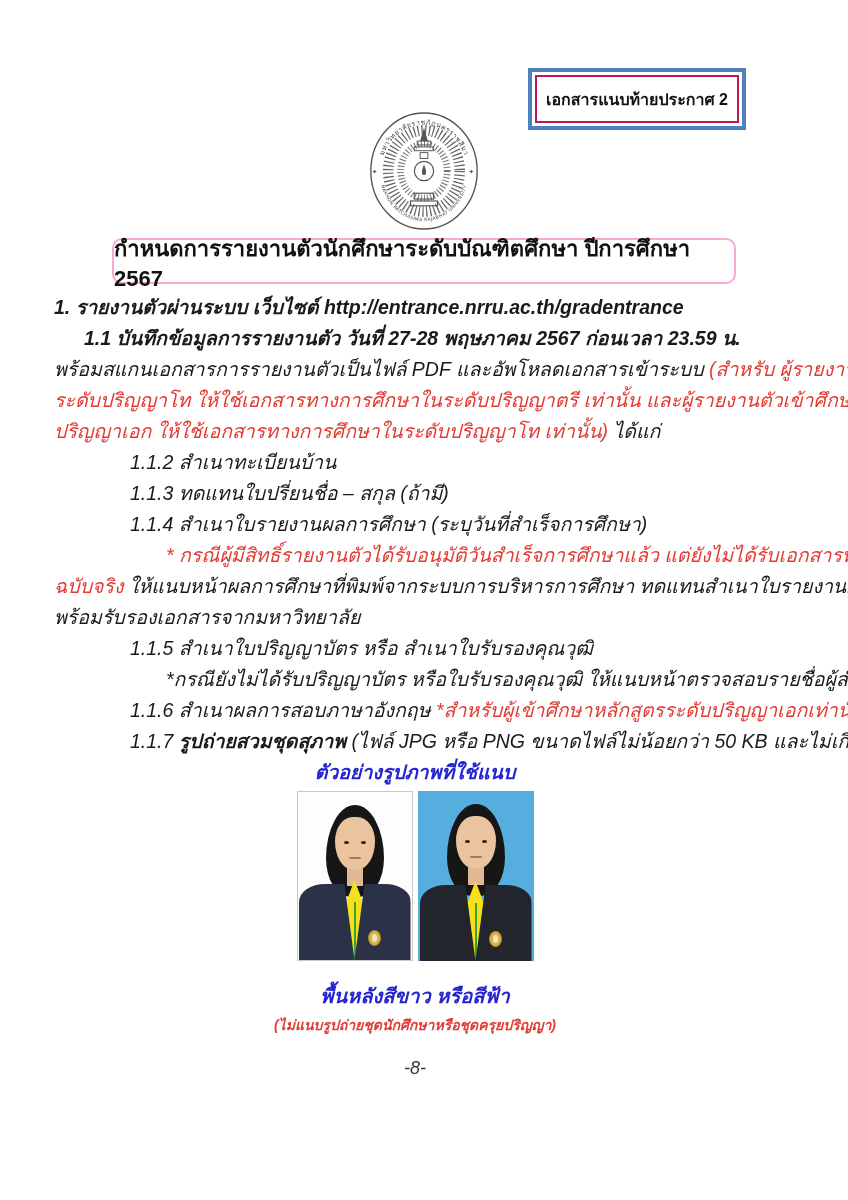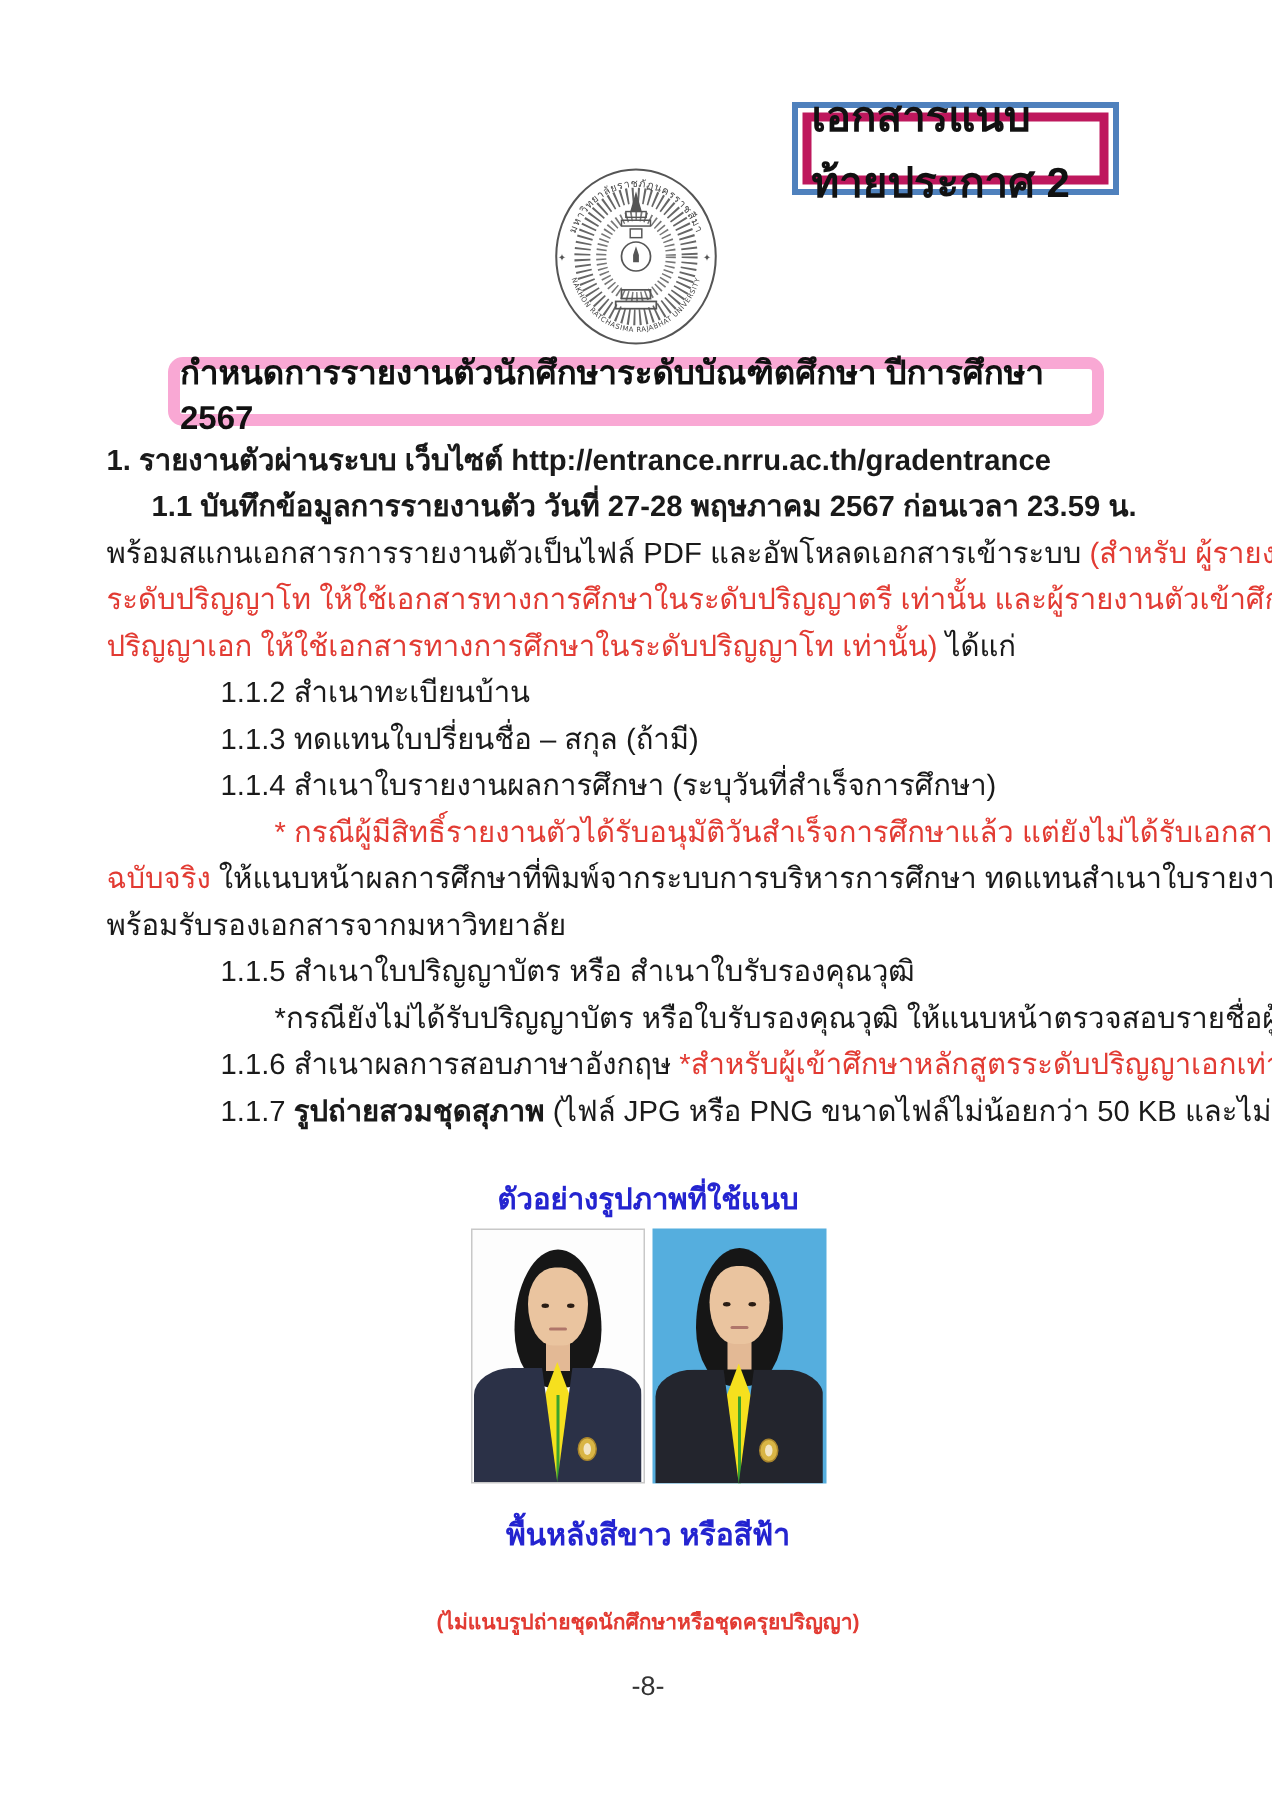--- a/index.html
+++ b/index.html
@@ -12,47 +12,47 @@
     overflow:hidden;
   }
   
   .attach-outer{
     position:absolute;top:68px;left:528px;width:218px;height:62px;
     border:4px solid #4f81bd;background:#fff;
     box-sizing:border-box;padding:3px;
   }
   .attach-inner{
     width:100%;height:100%;box-sizing:border-box;
-    border:6px solid #be185d;
+    border:2px solid #be185d;
     display:flex;align-items:center;justify-content:center;
-    font-size:28px;font-weight:bold;color:#111;
+    font-size:16px;font-weight:bold;color:#111;
   }
   
   .seal{position:absolute;top:110px;left:366px;}
   
   .title-box{
     position:absolute;top:238px;left:112px;width:624px;height:46px;
-    border:8px solid #f9a8d4;border-radius:10px;box-sizing:border-box;
+    border:2px solid #f9a8d4;border-radius:10px;box-sizing:border-box;
     display:flex;align-items:center;justify-content:center;
     font-size:22px;font-weight:bold;color:#111;
     background:#fff;
   }
   
   .doc-body{
-    position:absolute;top:292px;left:71px;width:722px;
-    font-size:19.5px;line-height:31px;
+    position:absolute;top:292px;left:54px;width:722px;
+    font-size:19.5px;line-height:31px;font-style:italic;
   }
   .line{white-space:nowrap;}
   .bold{font-weight:bold;}
   .red{color:#e23b33;}
   .blue{color:#2424d0;}
   .ind1{padding-left:30px;}
   .ind2{padding-left:76px;}
   .ind3{padding-left:112px;}
-  .center{text-align:center;white-space:normal;margin-top:28px;}
+  .center{text-align:center;white-space:normal;}
   
   .photo-row{
     display:flex;justify-content:center;gap:5px;
     margin-top:3px;height:170px;
   }
   .photo{
     position:relative;width:116px;height:170px;box-sizing:border-box;overflow:hidden;
   }
   .photo.white-bg{background:#fdfdfd;border:1px solid #c8c8c8;}
   .photo.blue-bg{background:#55aede;}

